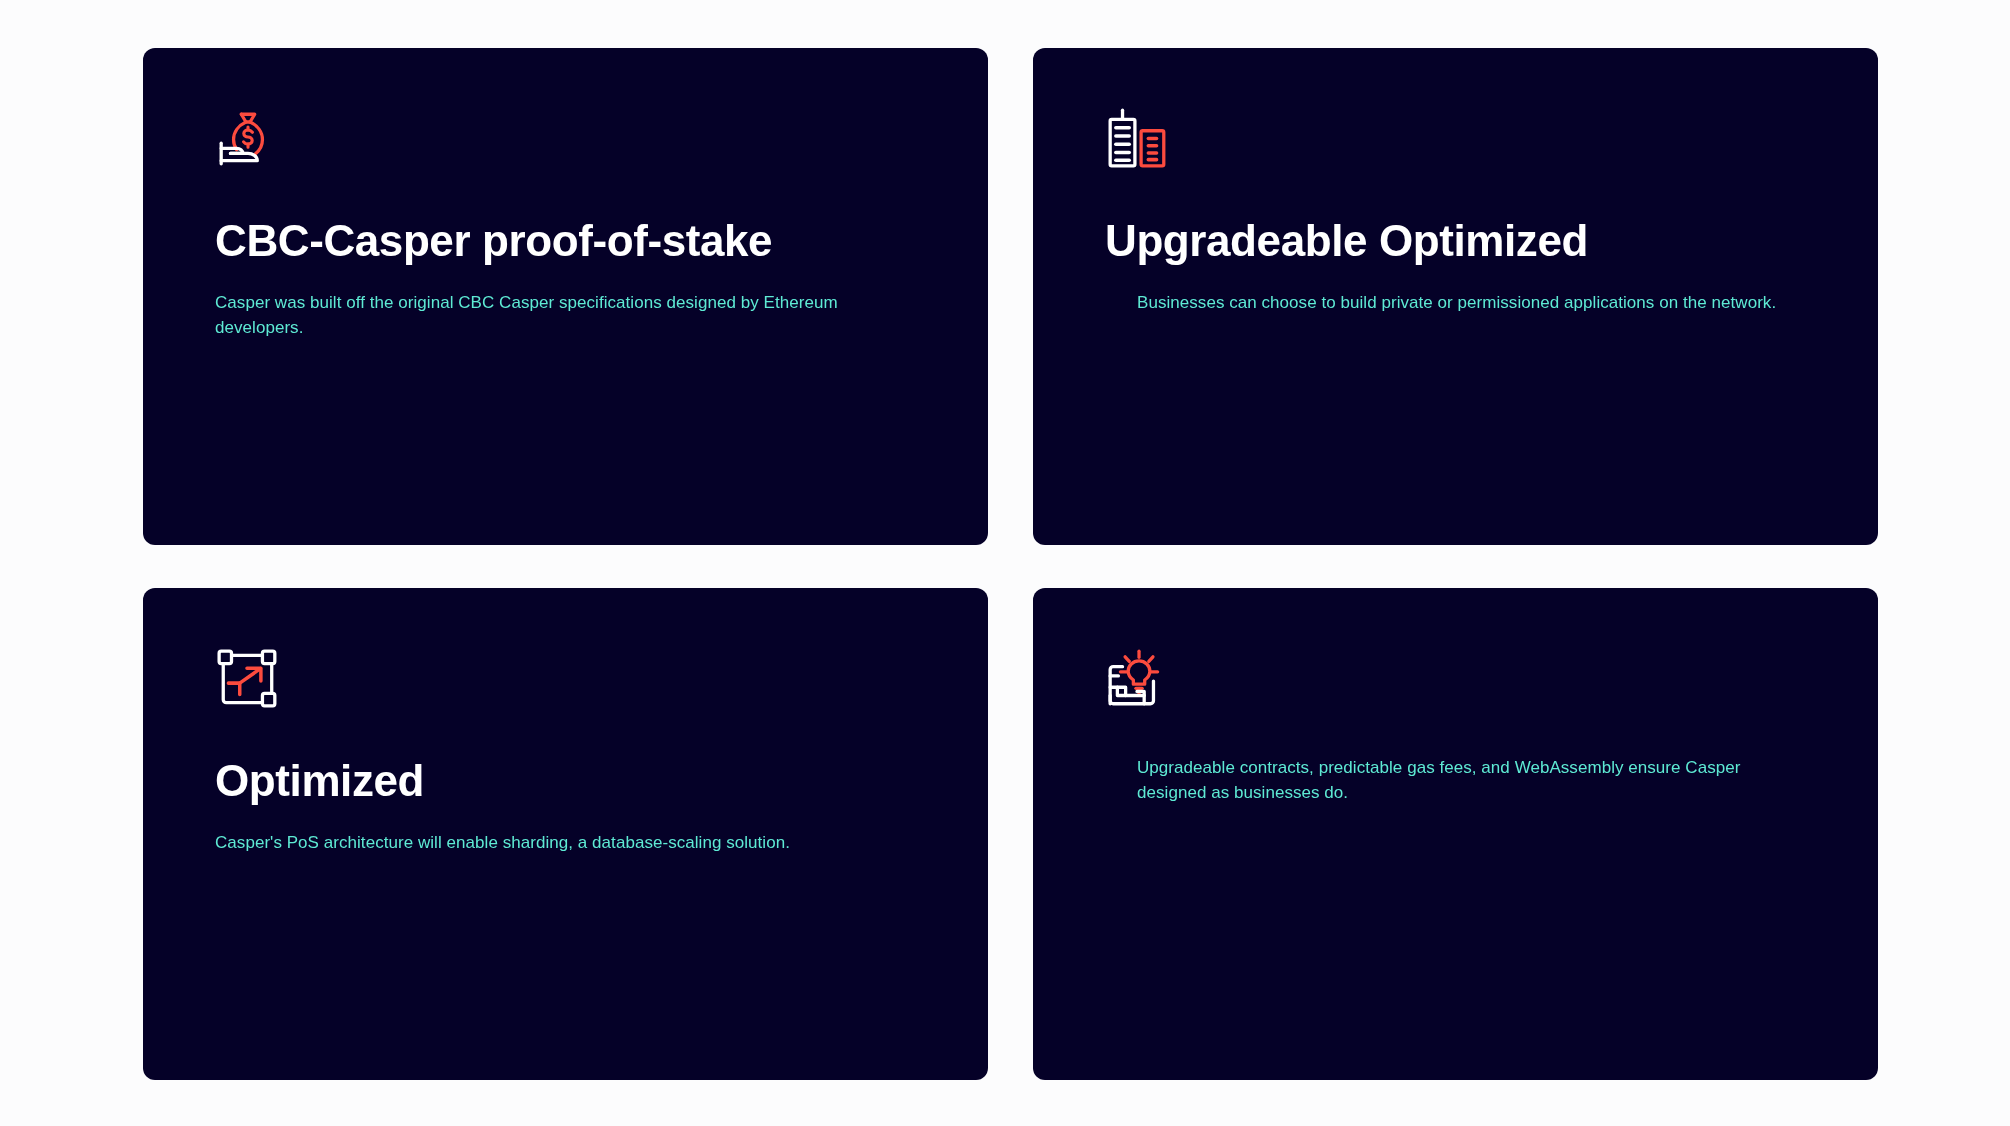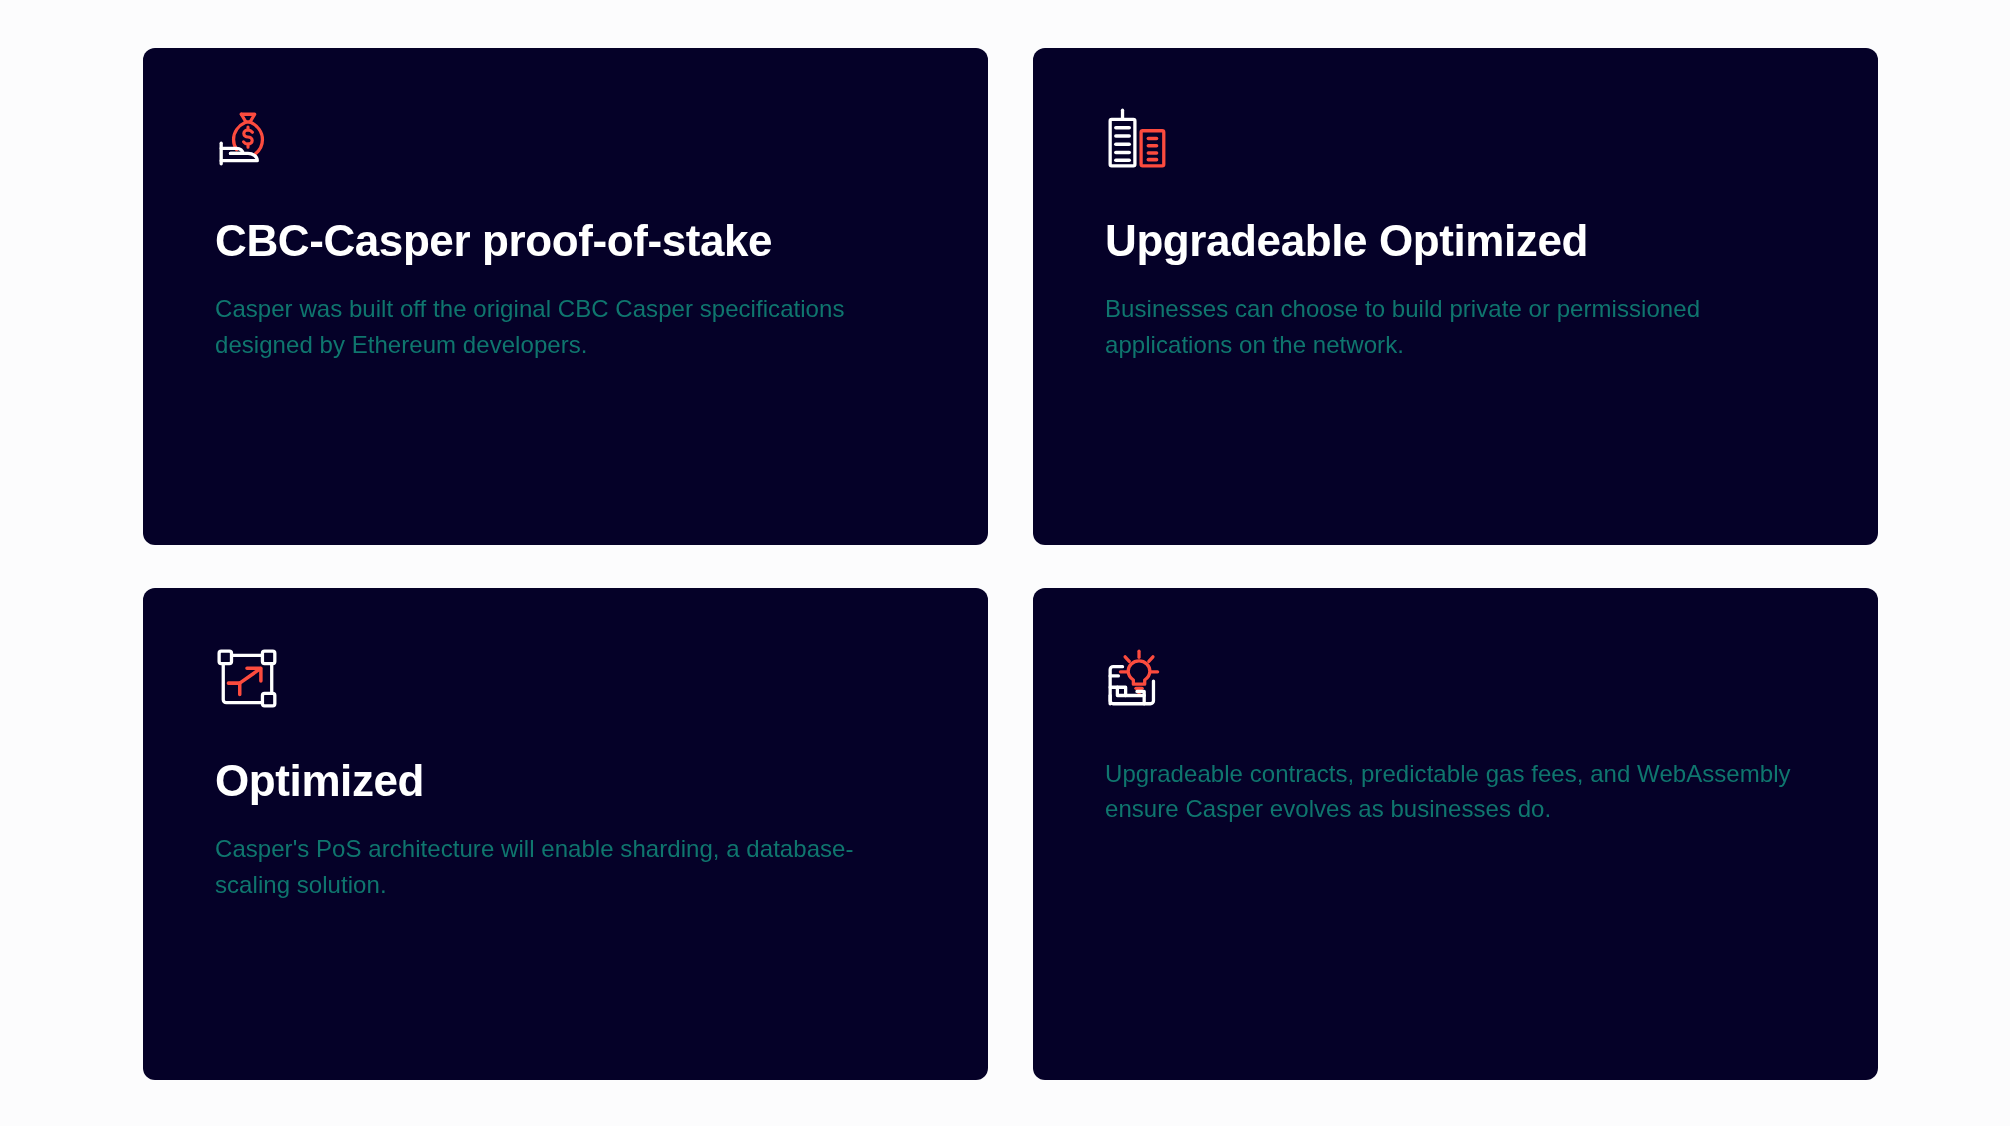--- a/index.html
+++ b/index.html
@@ -54,30 +54,30 @@
   .card-title {
     font-size: 44px;
     font-weight: 700;
     line-height: 1.12;
     color: #ffffff;
     letter-spacing: -0.4px;
     margin-bottom: 26px;
   }
 
   .card-body {
-    font-size: 24px;
+    font-size: 17px;
     font-weight: 400;
     line-height: 1.47;
-    color: #0f766e;
+    color: #5eead4;
     max-width: 660px;
     letter-spacing: 0.05px;
   }
 
   .card-2 .card-body,
-  .card-4 .card-body { max-width: 690px; }
+  .card-4 .card-body { max-width: 690px; margin-left: 32px; }
 </style>
 </head>
 <body>
 
 <div class="feature-grid">
 
   <div class="feature-card card-1">
     <span class="card-icon">
       <svg viewBox="0 0 64 64" fill="none" xmlns="http://www.w3.org/2000/svg">
 
@@ -157,16 +157,16 @@
         <path d="M33 41 V47" stroke="#fc4b3e" stroke-width="3.2" stroke-linecap="round"></path>
 
         <path d="M17 20 H8 C6.3 20 5 21.3 5 23 V53 C5 54.7 6.3 56 8 56 H44 C45.7 56 47 54.7 47 53 V34" stroke="#ffffff" stroke-width="3.2" stroke-linecap="round" stroke-linejoin="round"></path>
         <path d="M5 29 H13" stroke="#ffffff" stroke-width="3.2" stroke-linecap="round"></path>
         <path d="M5 40 H20 V48" stroke="#ffffff" stroke-width="3.2" stroke-linecap="round" stroke-linejoin="round"></path>
         <path d="M12 40 V48 H38" stroke="#ffffff" stroke-width="3.2" stroke-linecap="round" stroke-linejoin="round"></path>
         <path d="M31 44 H38 V56" stroke="#ffffff" stroke-width="3.2" stroke-linecap="round" stroke-linejoin="round"></path>
         <path d="M5 48 V56" stroke="#ffffff" stroke-width="3.2" stroke-linecap="round"></path>
       </svg>
     </span>
-    <div class="card-body">Upgradeable contracts, predictable gas fees, and WebAssembly ensure Casper evolves as businesses do.</div>
+    <div class="card-body">Upgradeable contracts, predictable gas fees, and WebAssembly ensure Casper designed as businesses do.</div>
   </div>
 
 </div>
 
 </body></html>

